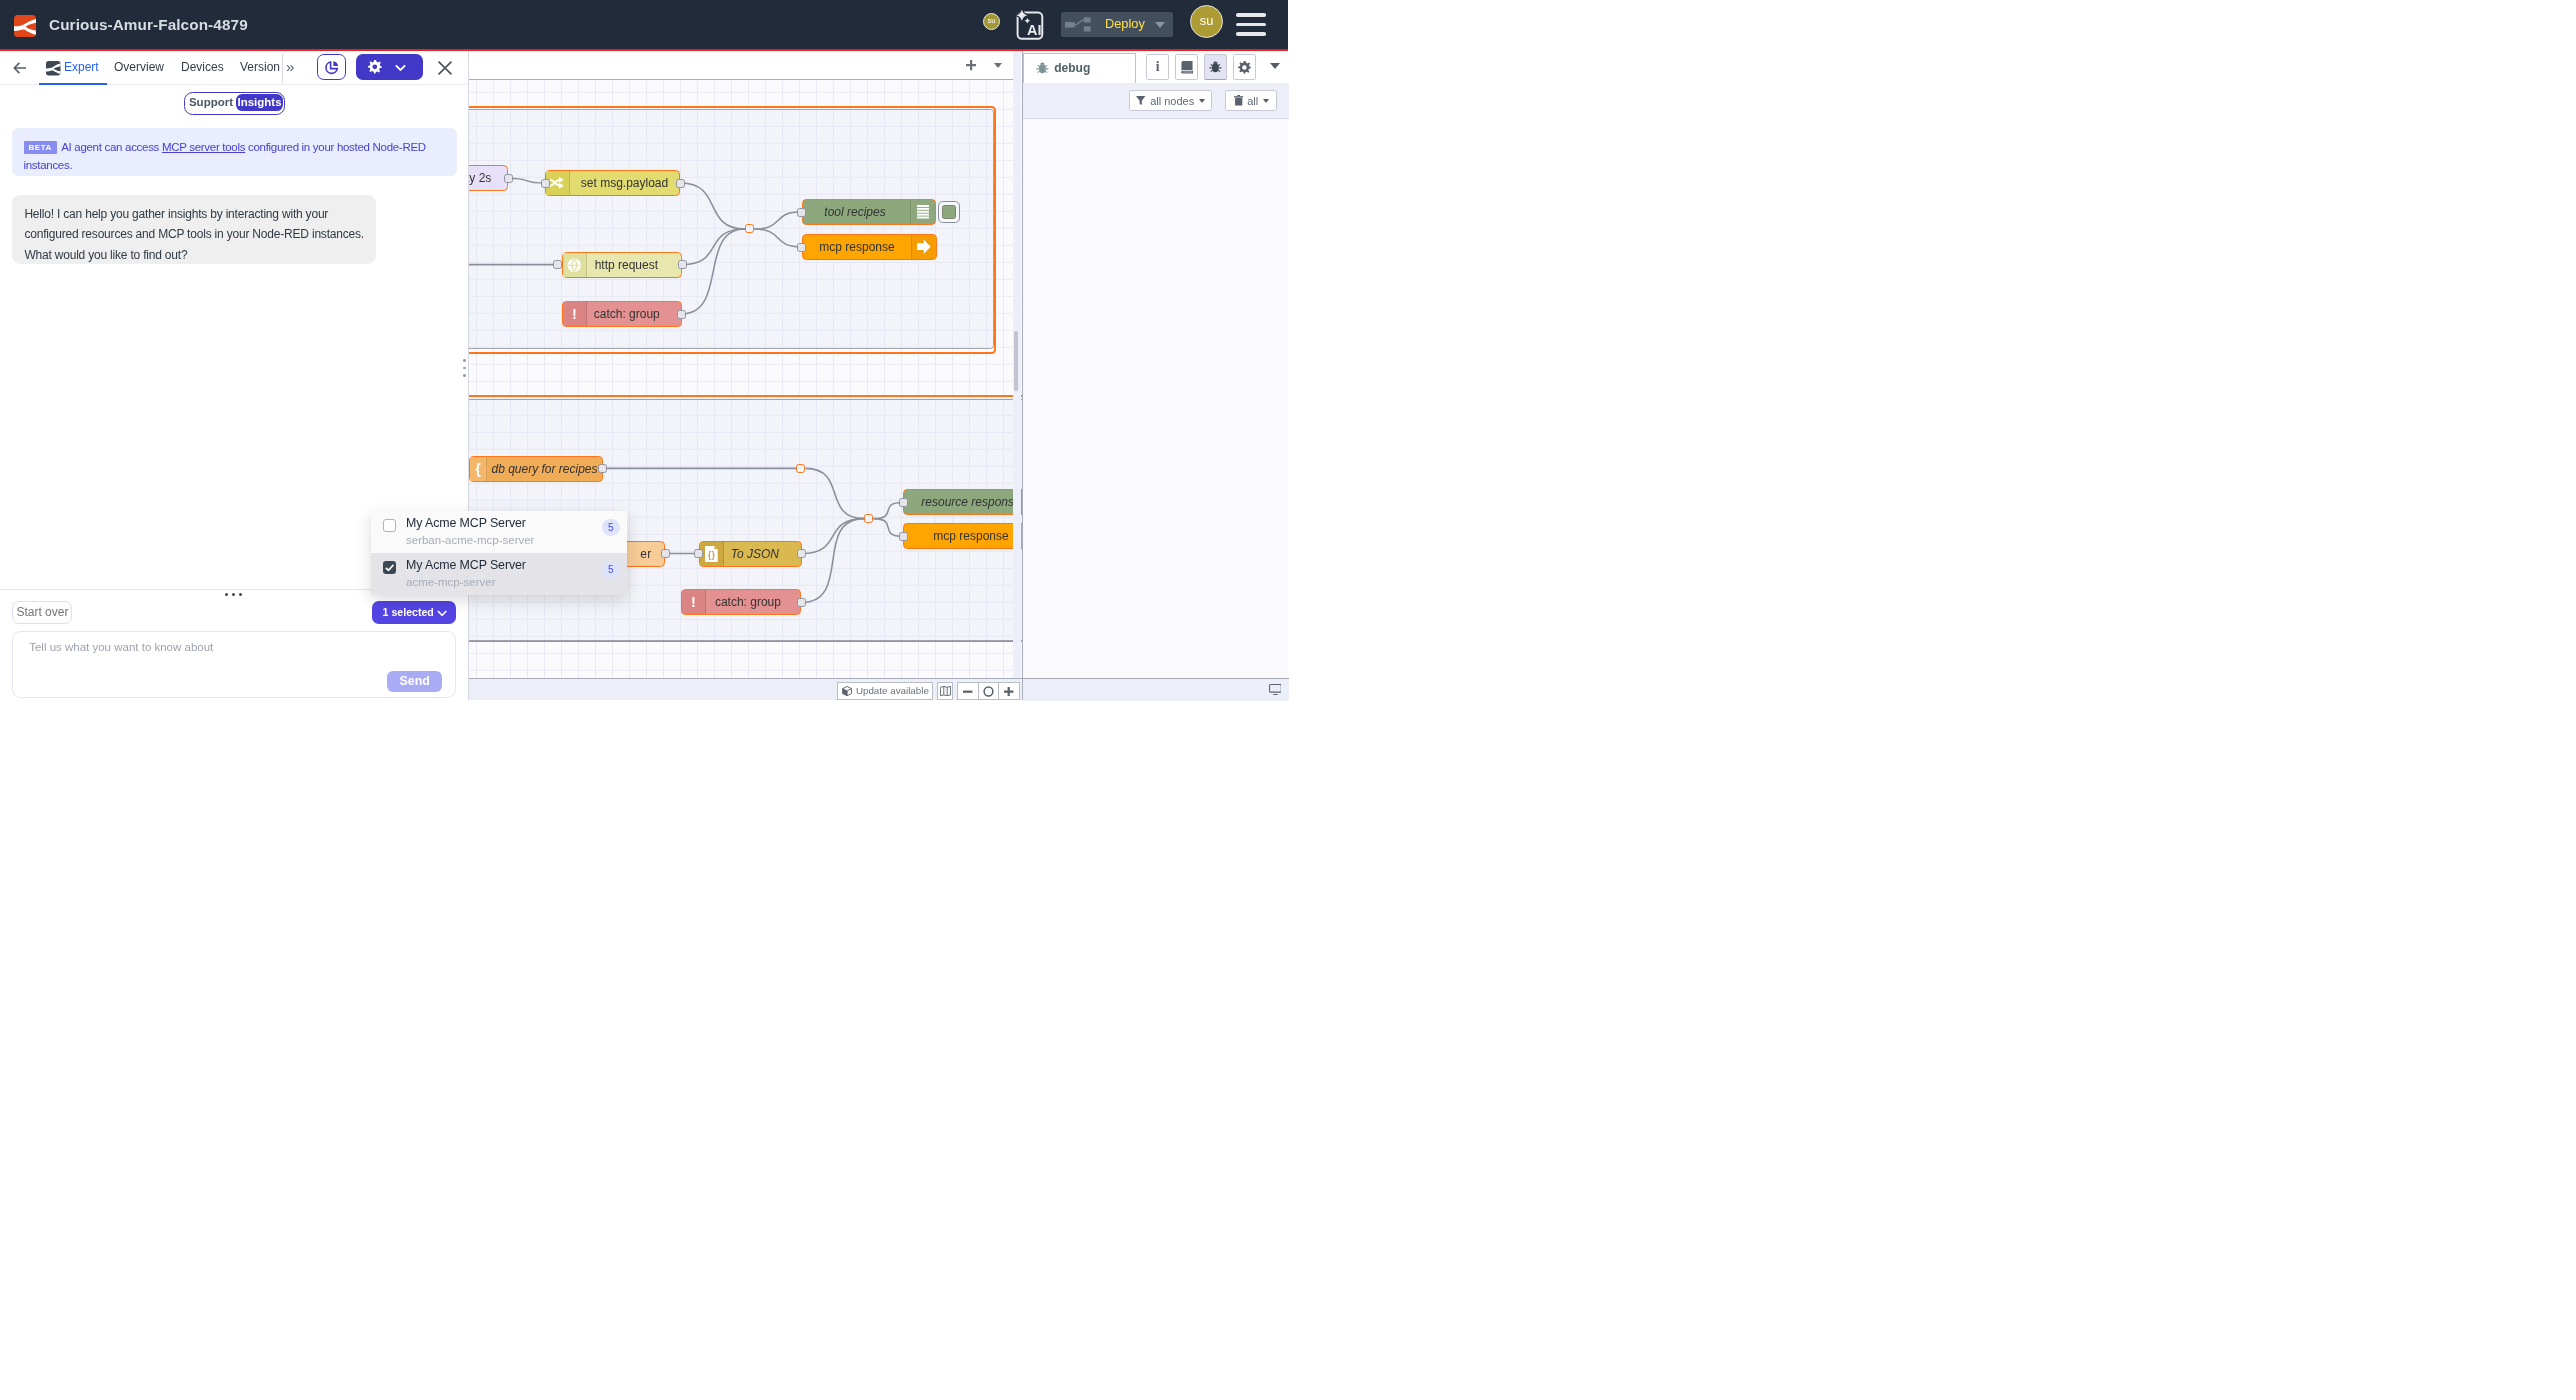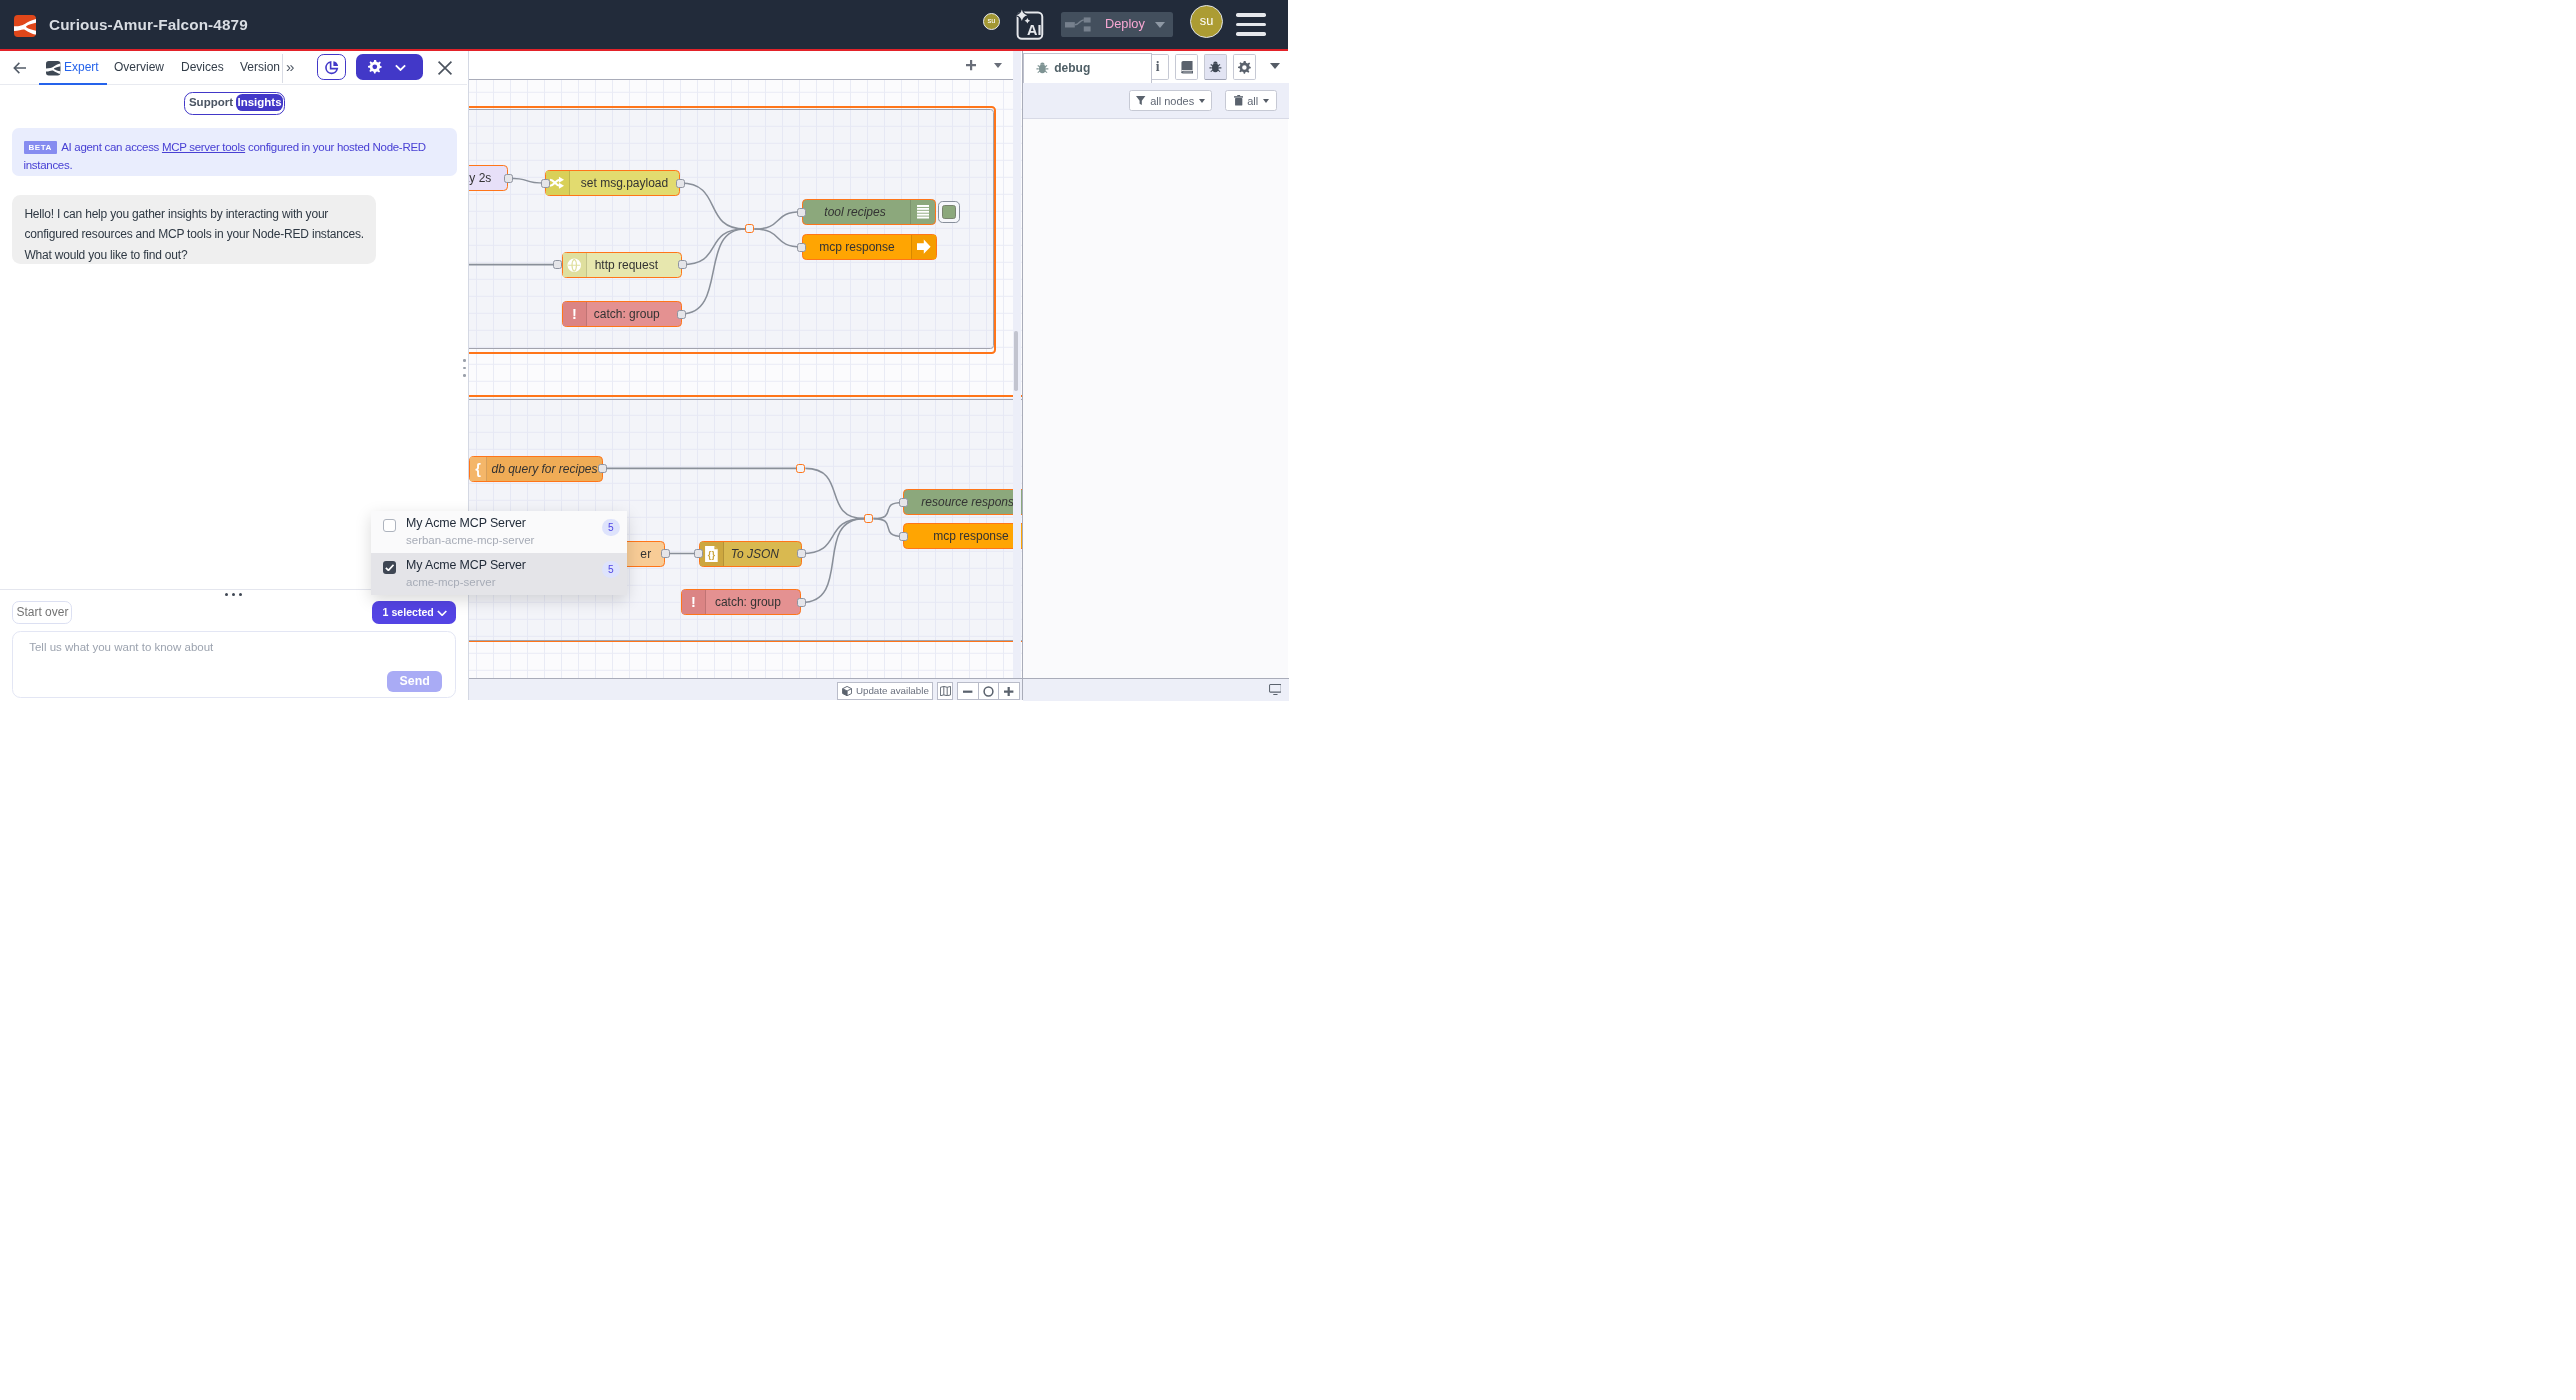--- a/index.html
+++ b/index.html
@@ -7,21 +7,21 @@
 
 
 #header { position:absolute; left:0; top:0; width:1288px; height:49px; background:#222B3A; }
 #redline { position:absolute; left:0; top:49px; width:1288px; height:2.1px; background:#E32229; }
 #logo { position:absolute; left:13.6px; top:15.3px; width:22px; height:22px; border-radius:3.8px; background:#E0471A; overflow:hidden; }
 #title { position:absolute; left:49px; top:0; height:49px; line-height:49px; color:#D9DDE3; font-size:15.3px; font-weight:bold; letter-spacing:0.1px; }
 #av1 { position:absolute; left:983px; top:12.8px; width:17px; height:17px; border-radius:50%; background:#A29734; border:1.3px solid #E8EAEE; color:#fff; font-size:7.7px; text-align:center; line-height:13.6px; }
 #av2 { position:absolute; left:1190px; top:4.7px; width:33px; height:33px; border-radius:50%; background:#AC9C33; border:1.7px solid #DFE3E8; color:#fff; font-size:12.8px; text-align:center; line-height:29px; }
 #aiicon { position:absolute; left:1015px; top:9.4px; }
 #deploy { position:absolute; left:1061px; top:12.4px; width:112px; height:25px; background:#434F5D; border-radius:2.6px; }
-#deploy .dtext { position:absolute; left:44px; top:0; height:25px; line-height:24px; color:#f9a8d4; font-size:12.8px; }
+#deploy .dtext { position:absolute; left:44px; top:0; height:25px; line-height:24px; color:#fde047; font-size:12.8px; }
 #deploy svg.dic { position:absolute; left:4.3px; top:5.1px; }
 #deploy .chv { position:absolute; right:7.7px; top:9.4px; width:0; height:0; border-left:5.5px solid transparent; border-right:5.5px solid transparent; border-top:6.4px solid #8E98A4; }
 #burger { position:absolute; left:1236px; top:12.8px; width:30px; height:24px; }
 #burger div { position:absolute; left:0; width:30px; height:3.9px; background:#E6E8EC; border-radius:1.7px; }
 
 
 #panel { position:absolute; left:0; top:51px; width:469px; height:649px; background:#fff; border-right:1.3px solid #D4D8E3; z-index:30; }
 #ptabs { position:absolute; left:0; top:0; width:467px; height:34px; border-bottom:0.9px solid #E8EAF0; background:#fff; }
 .ptab { position:absolute; top:0; height:34px; line-height:32px; font-size:12px; color:#333D49; }
 #tExpert { color:#2563EB; }
@@ -76,21 +76,21 @@
 #updav { position:absolute; left:369px; top:3.4px; width:96px; height:18px; background:#fff; border:0.9px solid #B9BCC9; color:#6A707E; font-size:9.8px; line-height:16px; white-space:nowrap; }
 #updav svg { vertical-align:-2.1px; margin:0 3.4px 0 4.3px; }
 #mapbtn { position:absolute; left:469px; top:3.4px; width:16px; height:18px; background:#fff; border:0.9px solid #B9BCC9; display:flex; align-items:center; justify-content:center; }
 #zoomg { position:absolute; left:489px; top:3.4px; width:63px; height:18px; background:#fff; border:0.9px solid #B9BCC9; display:flex; }
 #zoomg div { flex:1; display:flex; align-items:center; justify-content:center; border-right:0.9px solid #B9BCC9; }
 #zoomg div:last-child { border-right:none; }
 
 
 #debug { position:absolute; left:1022px; top:51px; width:266px; height:649px; background:#FAFAFC; border-left:1.3px solid #A9ACB9; }
 #dhead { position:absolute; left:0; top:0; width:266px; height:31.5px; background:#fff; }
-#dtab { position:absolute; left:0.4px; top:2.1px; width:129px; height:30px; background:#fff; border:0.9px solid #BFC2CE; border-bottom:none; z-index:2; color:#4F5F66; font-size:12px; font-weight:bold; line-height:28px; }
+#dtab { position:absolute; left:0.4px; top:2.1px; width:113px; height:30px; background:#fff; border:0.9px solid #BFC2CE; border-bottom:none; z-index:2; color:#4F5F66; font-size:12px; font-weight:bold; line-height:28px; }
 #dtab svg { vertical-align:-1.7px; margin:0 5.1px 0 12px; }
 #dchev { position:absolute; left:247px; top:12px; width:0; height:0; border-left:5.1px solid transparent; border-right:5.1px solid transparent; border-top:6px solid #555C66; }
 #dtoolbar { position:absolute; left:0; top:31.5px; width:266px; height:36px; background:#ECEEF8; border-bottom:0.9px solid #D8DAE6; }
 .dbtn { position:absolute; top:3.4px; width:23.4px; height:26px; background:#fff; border:0.9px solid #C6C9D4; border-radius:1.7px; display:flex; align-items:center; justify-content:center; }
 .tbtn { position:absolute; top:39px; height:21px; background:#fff; border:0.9px solid #C6C9D4; border-radius:2.6px; color:#616875; font-size:11px; display:flex; align-items:center; justify-content:center; gap:4.3px; }
 .tchv { width:0; height:0; border-left:3.8px solid transparent; border-right:3.8px solid transparent; border-top:4.7px solid #555C66; }
 #dfoot { position:absolute; left:0; top:627px; width:266px; height:22.6px; background:#EDEFF8; border-top:0.9px solid #A9ACB9; }
 
 
 #drop { position:absolute; left:371px; top:511px; width:256px; height:84px; z-index:60; box-shadow:0 5.1px 15.3px rgba(0,0,0,0.15); font-size:13.2px; }

